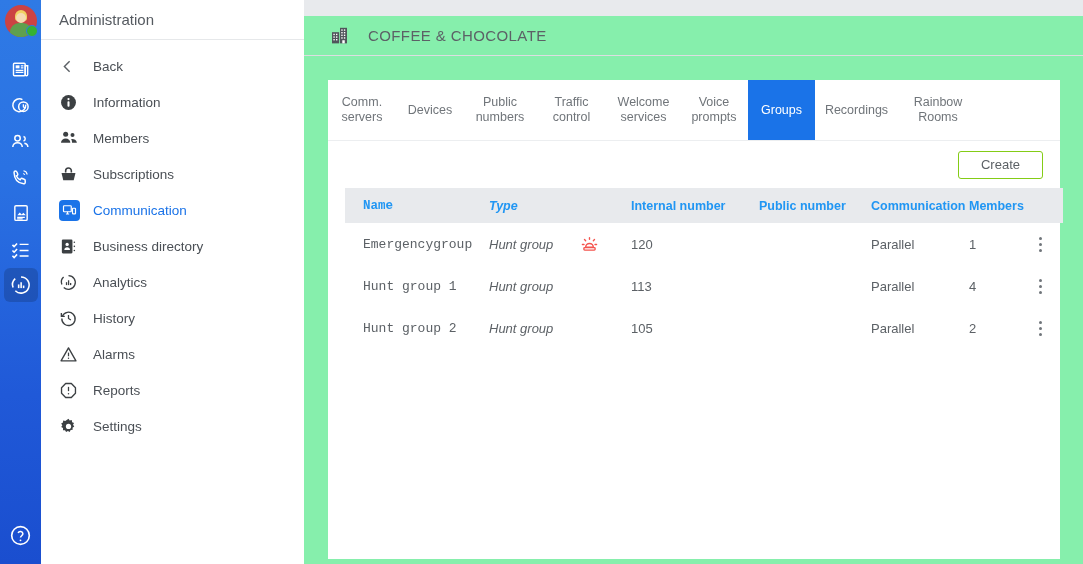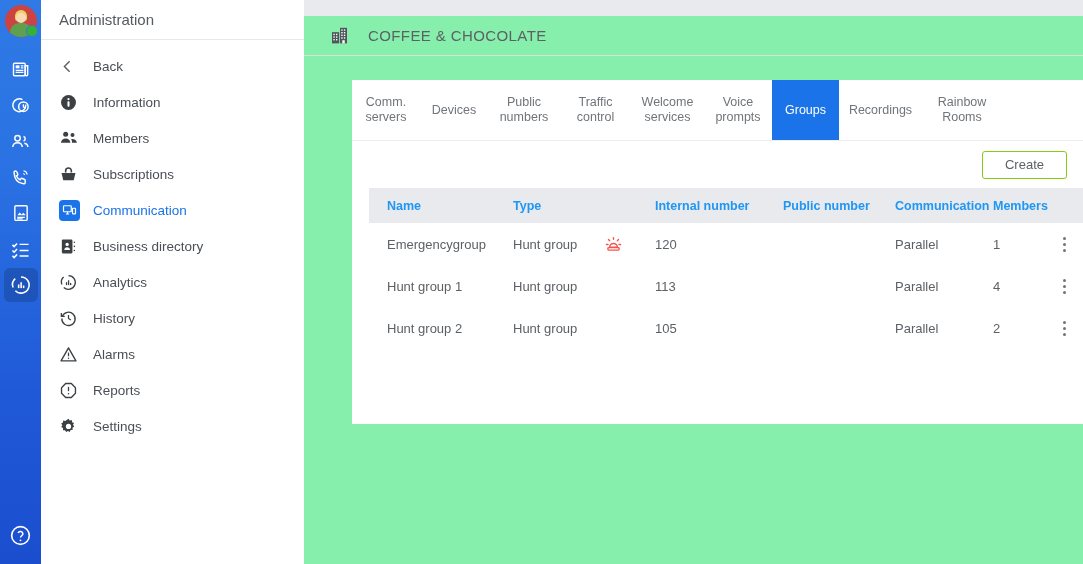--- a/index.html
+++ b/index.html
@@ -177,23 +177,22 @@
     margin-left: 18px;
     font-size: 15px;
     letter-spacing: 0.4px;
     color: #5c6166;
   }
 
   .card {
     position: absolute;
     left: 24px; top: 64px;
     width: 732px;
-    height: 344px;
+    height: 479px;
     background: #ffffff;
-    margin-left: 24px;
   }
 
   
   .tabs {
     display: flex;
     align-items: stretch;
     height: 60px;
     border-bottom: 1px solid #eceef0;
   }
   .tab {
@@ -251,22 +250,22 @@
     font-weight: bold;
     padding: 0;
   }
   .tbl tbody tr { height: 42px; }
   .tbl td {
     font-size: 13px;
     color: #5c6166;
     padding: 0;
     vertical-align: middle;
   }
-  .c-name   { width: 126px; padding-left: 18px !important; }
-  .c-type   { width: 90px; }
+  .c-name   { width: 126px; padding-left: 18px !important; font-family: Liberation Mono, monospace; }
+  .c-type   { width: 90px; font-style: italic; }
   .c-flag   { width: 52px; }
   .c-intnum { width: 128px; }
   .c-pubnum { width: 112px; }
   .c-dist   { width: 98px; }
   .c-memb   { width: 60px; }
   .c-menu   { width: 34px; }
 
   .siren { display: flex; align-items: center; }
   .kebab {
     width: 22px;

